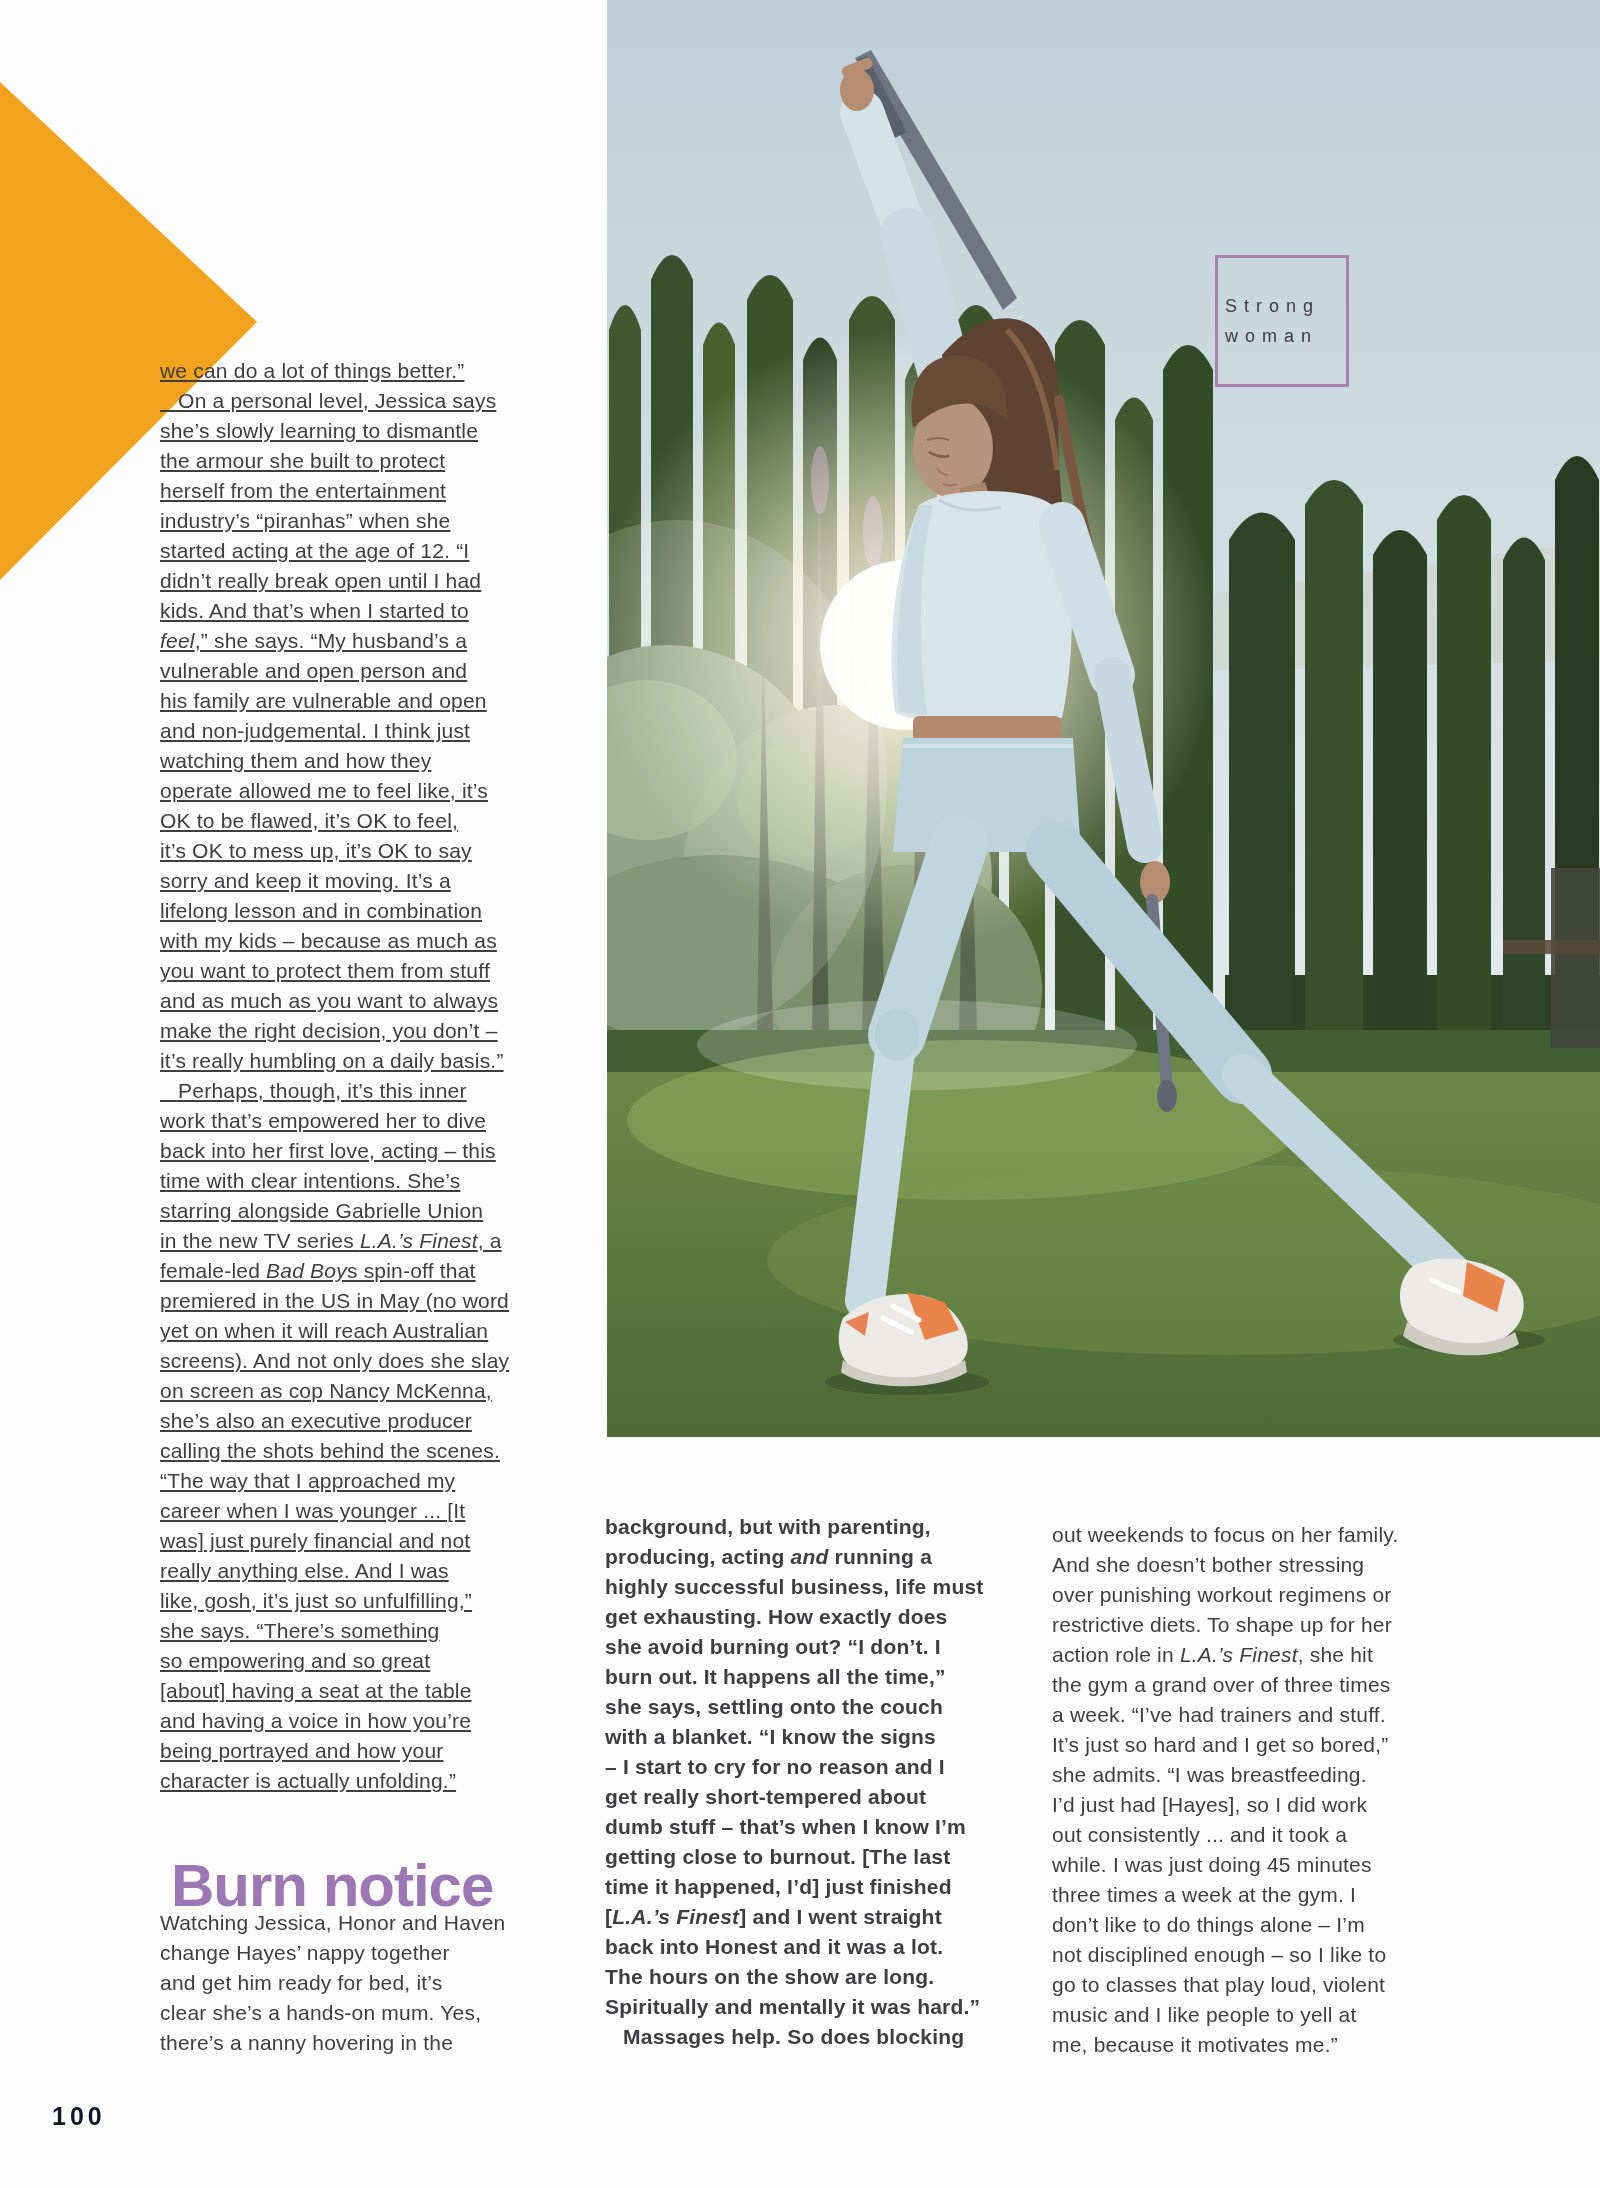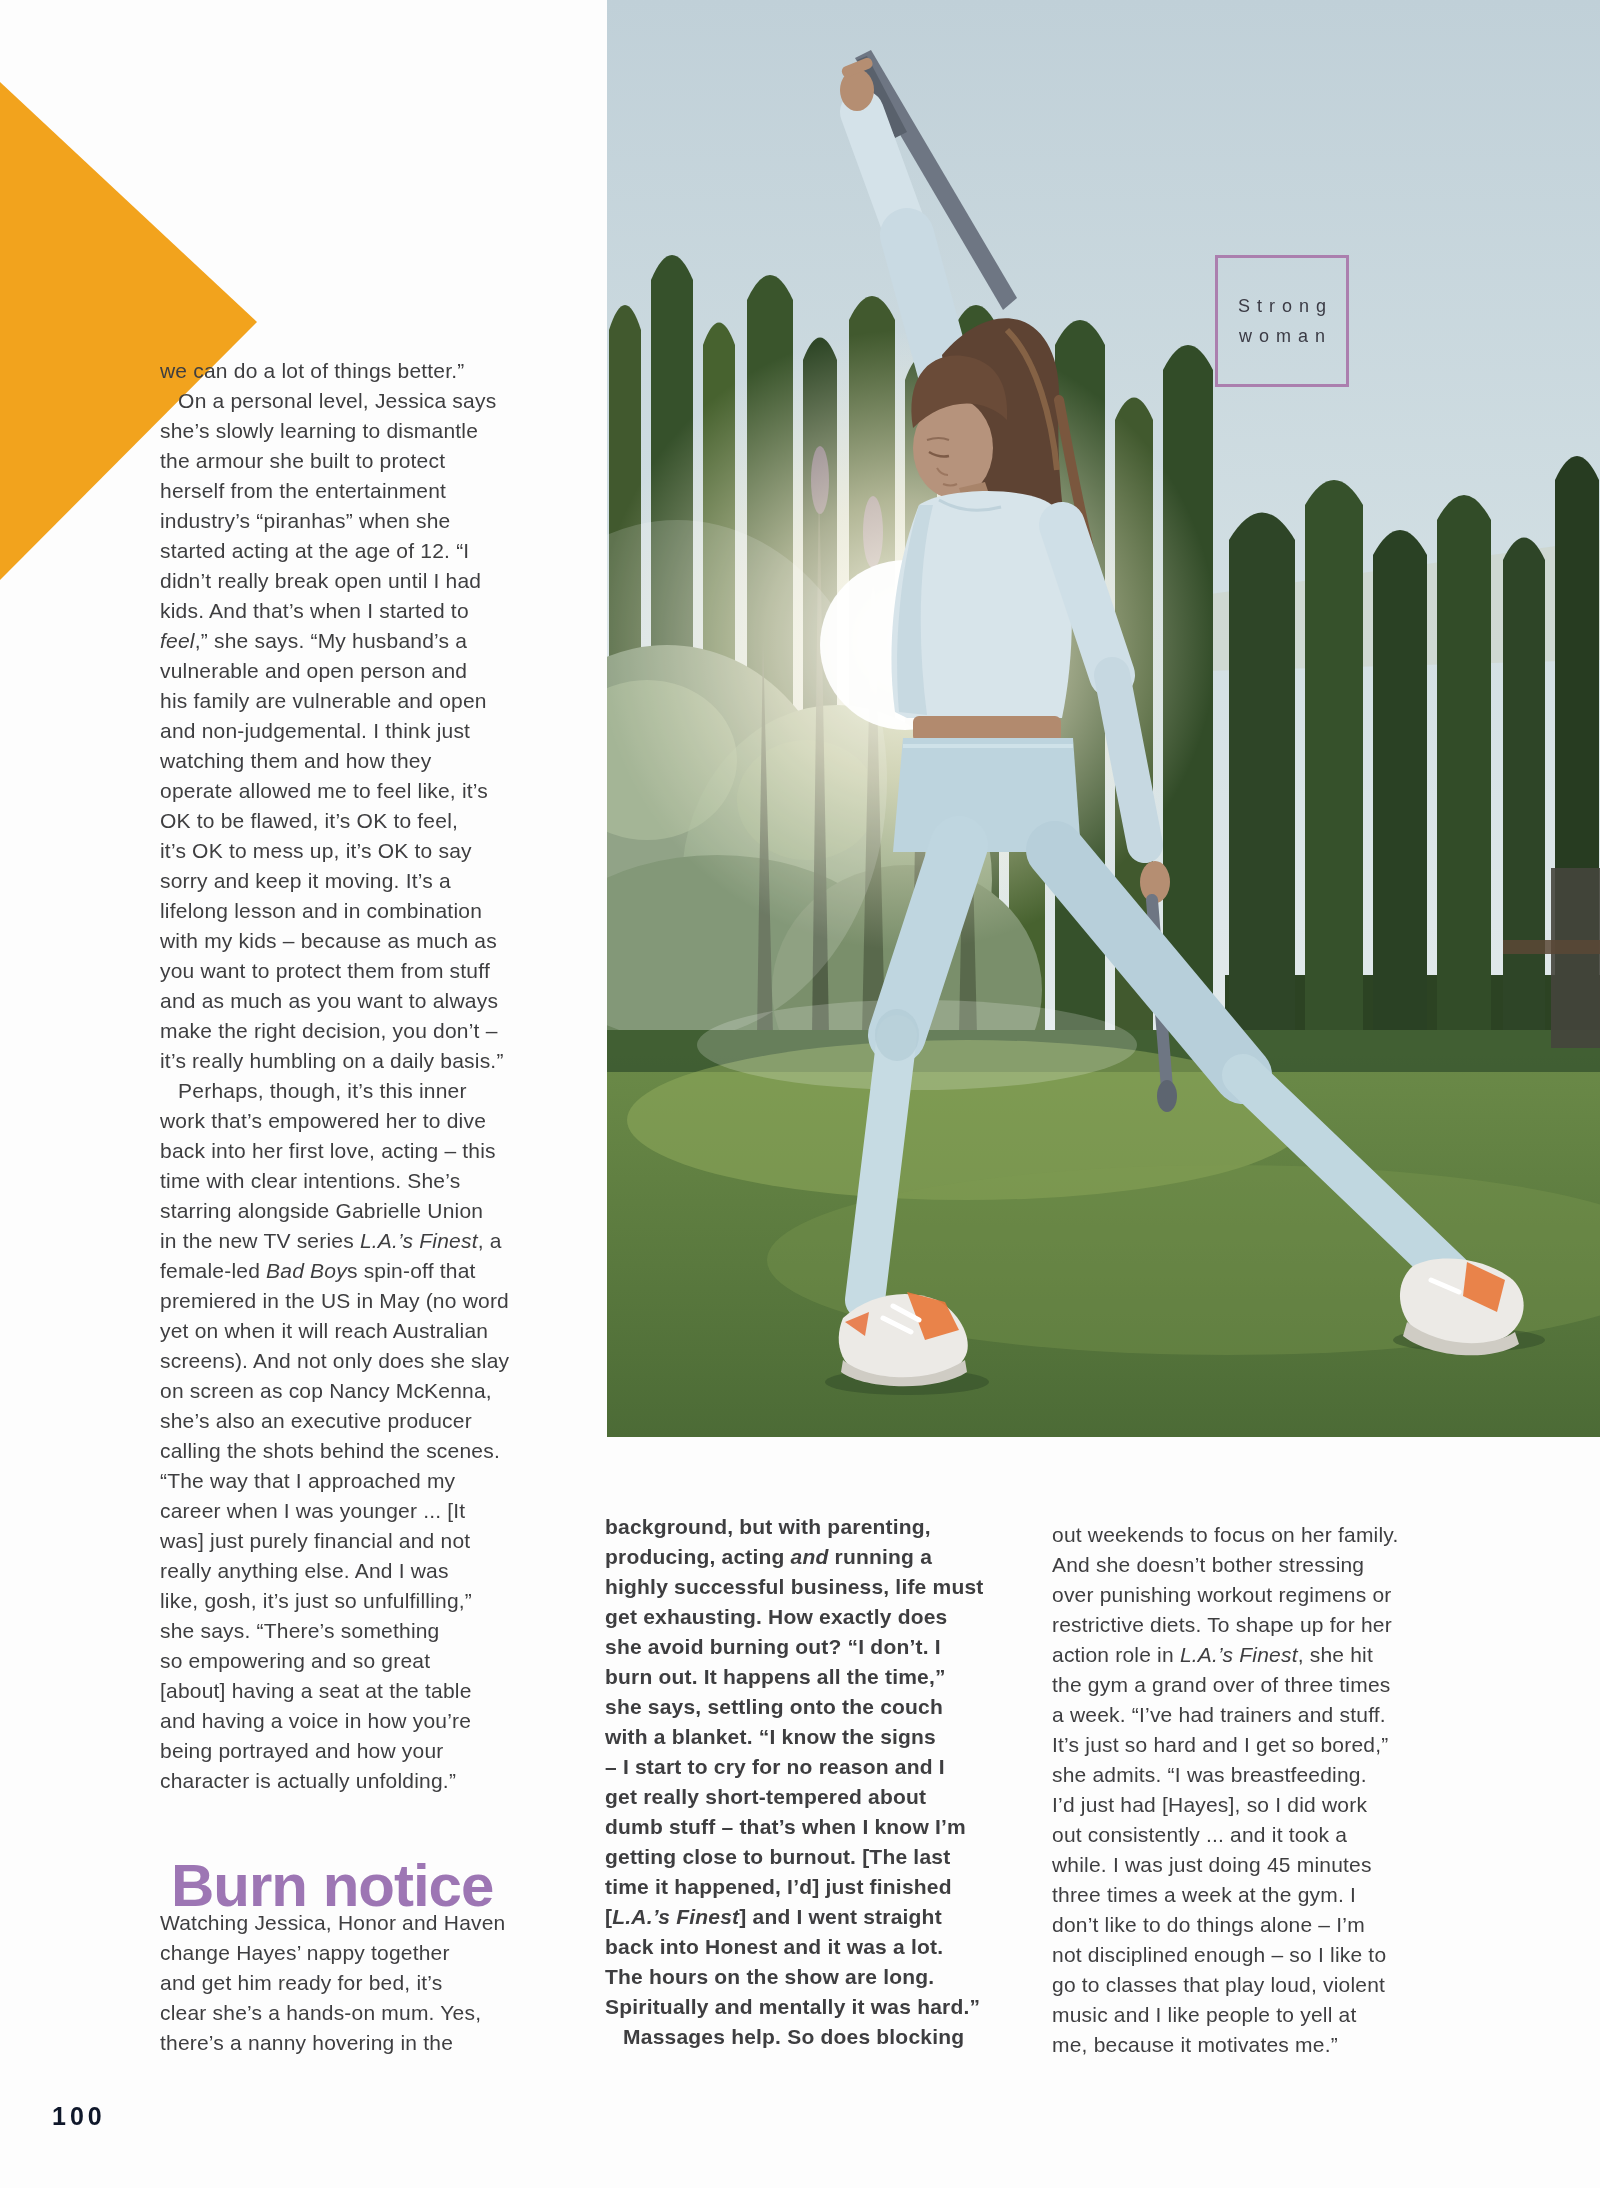--- a/index.html
+++ b/index.html
@@ -5,32 +5,32 @@
   html,body{margin:0;padding:0;}
   body{
     width:1600px;height:2188px;position:relative;overflow:hidden;
     background:#fdfdfd;color:#3e3e40;
     font-family:"Liberation Sans", sans-serif;
   }
   .triangle{position:absolute;left:0;top:0;}
   .photo{position:absolute;left:607px;top:0;width:993px;height:1437px;overflow:hidden;}
   .col{position:absolute;font-size:21px;line-height:30px;letter-spacing:.2px;color:#3e3e40;}
   .tline{white-space:pre;}
-  .left-col{left:160px;top:356px;}
+  .left-col{left:160px;top:356px;text-decoration:underline;}
   .left-col2{left:160px;top:1908px;}
   .mid-col{left:605px;top:1512px;font-weight:bold;}
   .right-col{left:1052px;top:1512px;margin-top:8px;}
   .heading{
     position:absolute;left:156px;top:1836px;margin:15px;
     font-size:60px;font-weight:bold;letter-spacing:-1px;color:#9d76b4;
   }
   .tagbox{
     position:absolute;left:1215px;top:255px;width:128px;height:126px;
     border:3px solid #ab7fae;display:flex;flex-direction:column;
-    justify-content:center;align-items:center;
+    justify-content:center;
   }
   .tagbox .tagline{font-size:18px;letter-spacing:7px;padding-left:7px;line-height:30px;color:#3b3b45;}
   .pagenum{position:absolute;left:52px;top:2102px;font-size:25px;font-weight:bold;letter-spacing:4px;color:#0f172a;}
   i{font-style:italic;}
 </style>
 </head>
 <body>
 
 <div>
 

